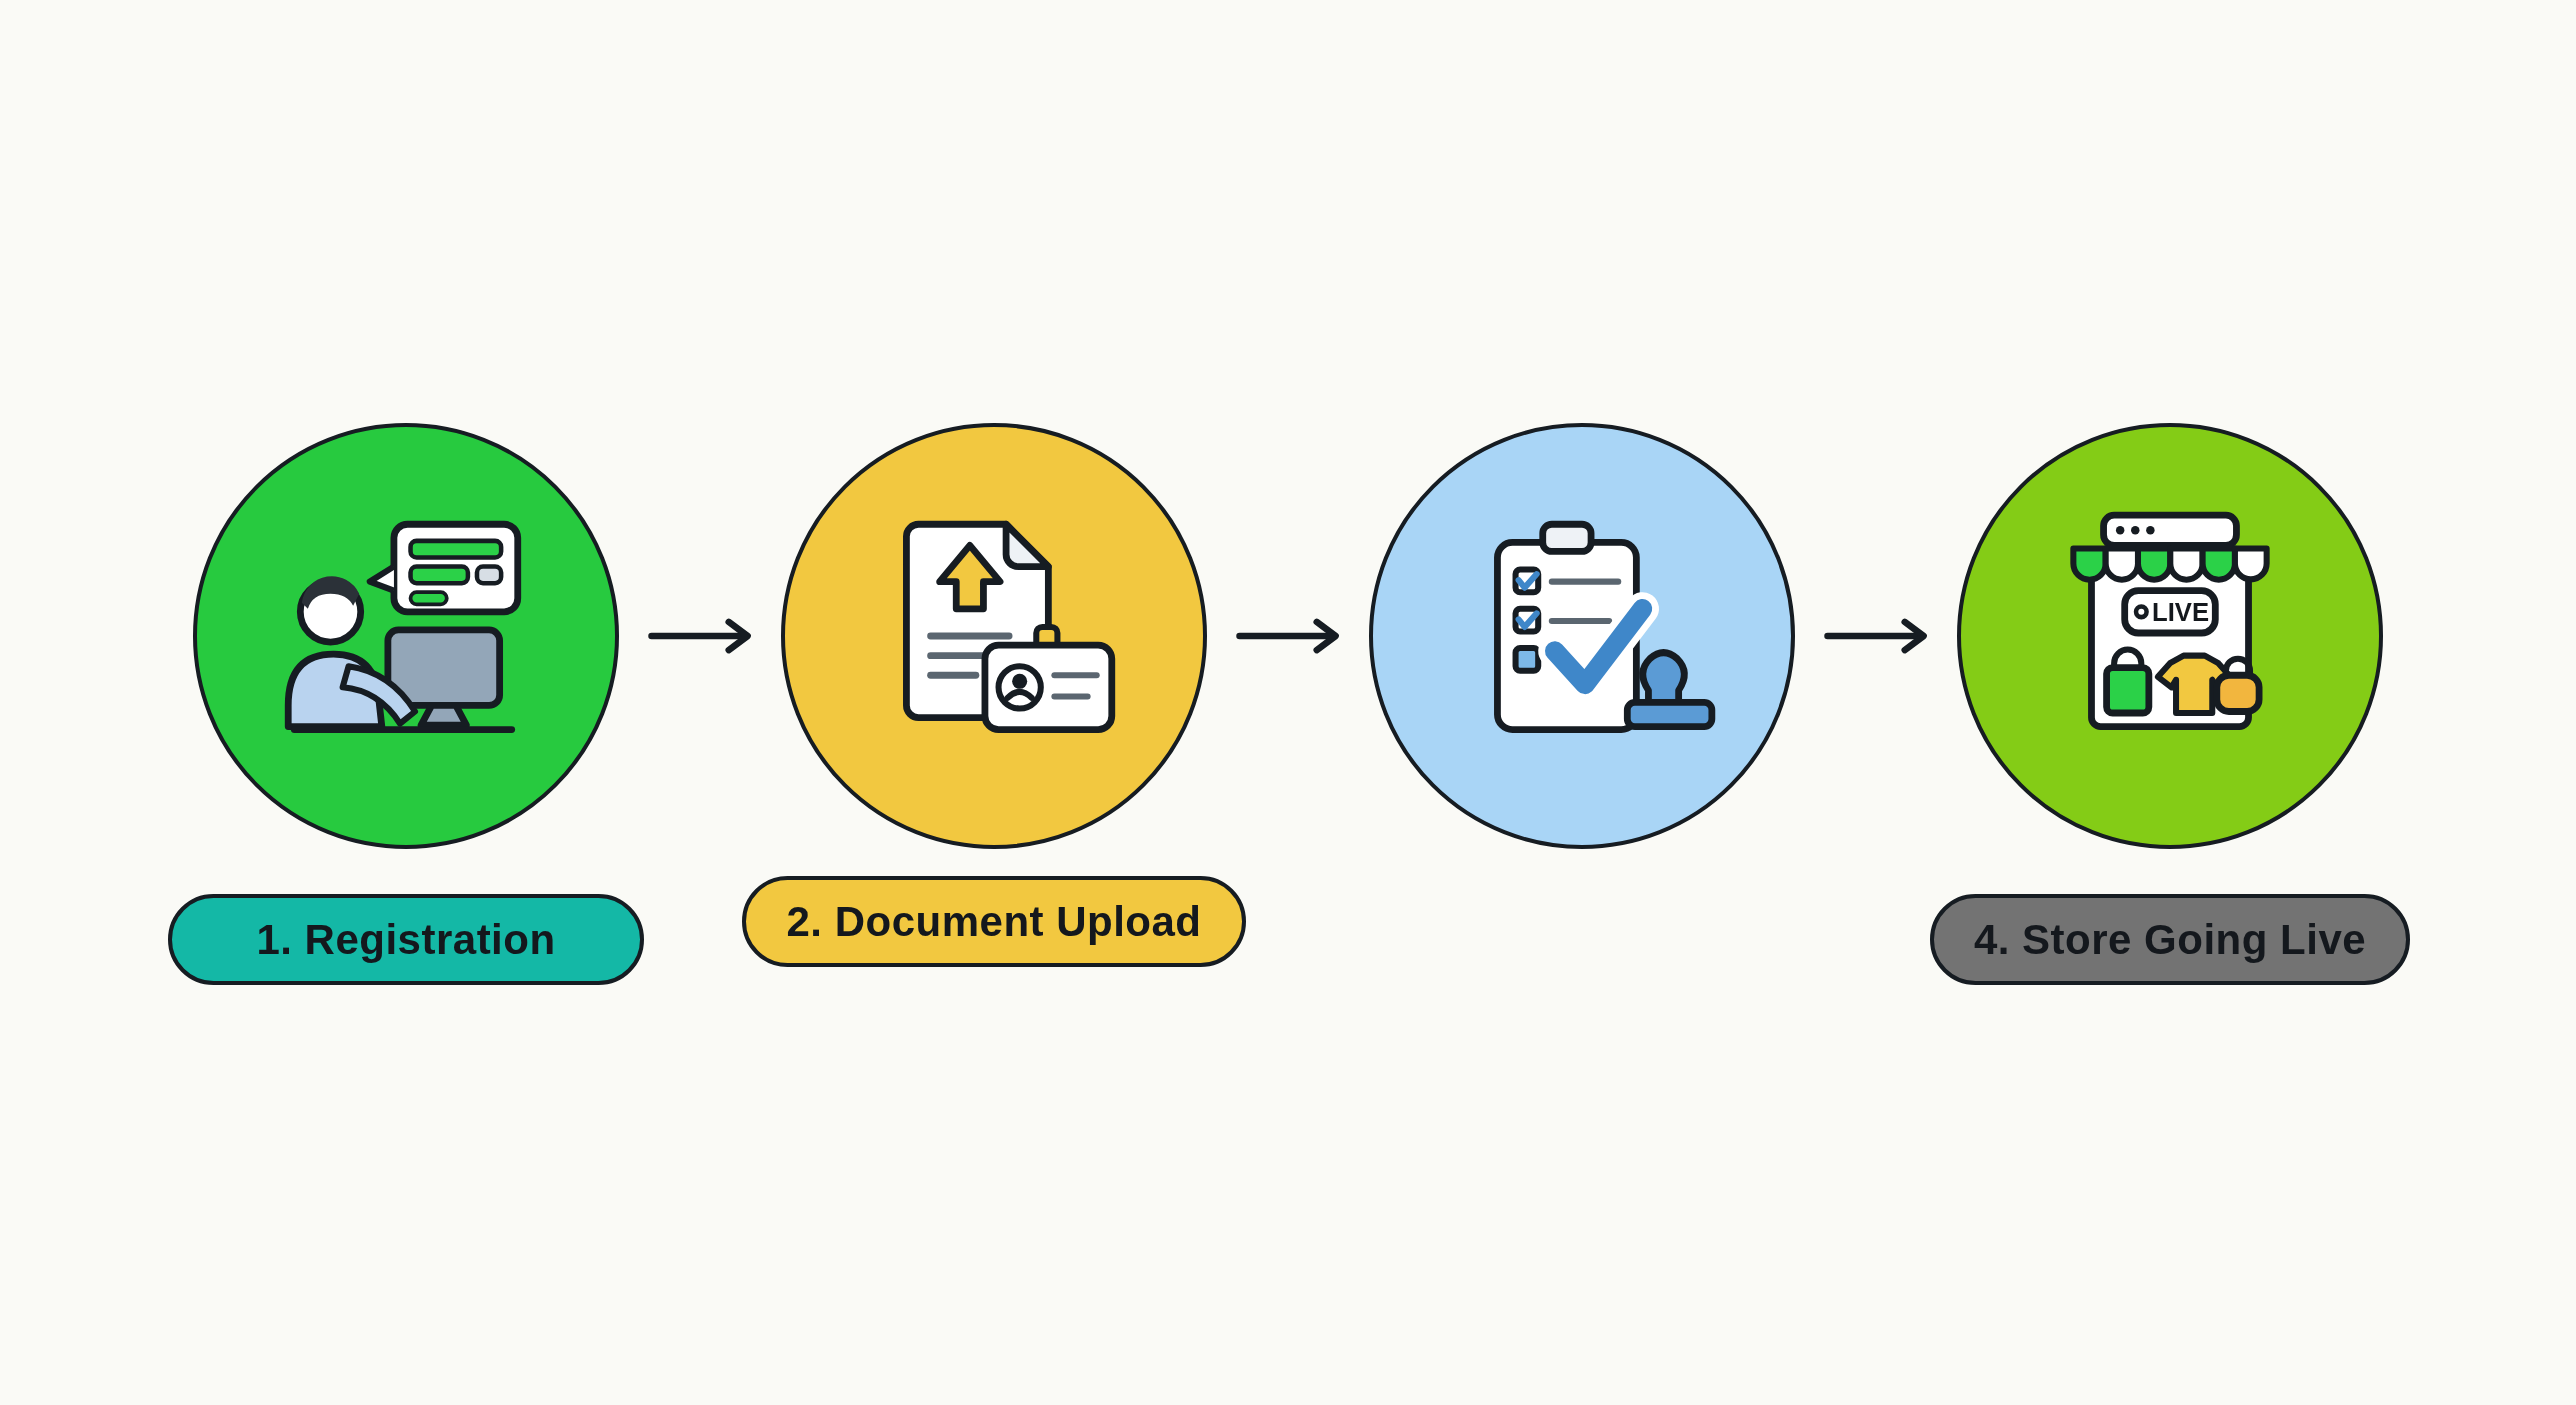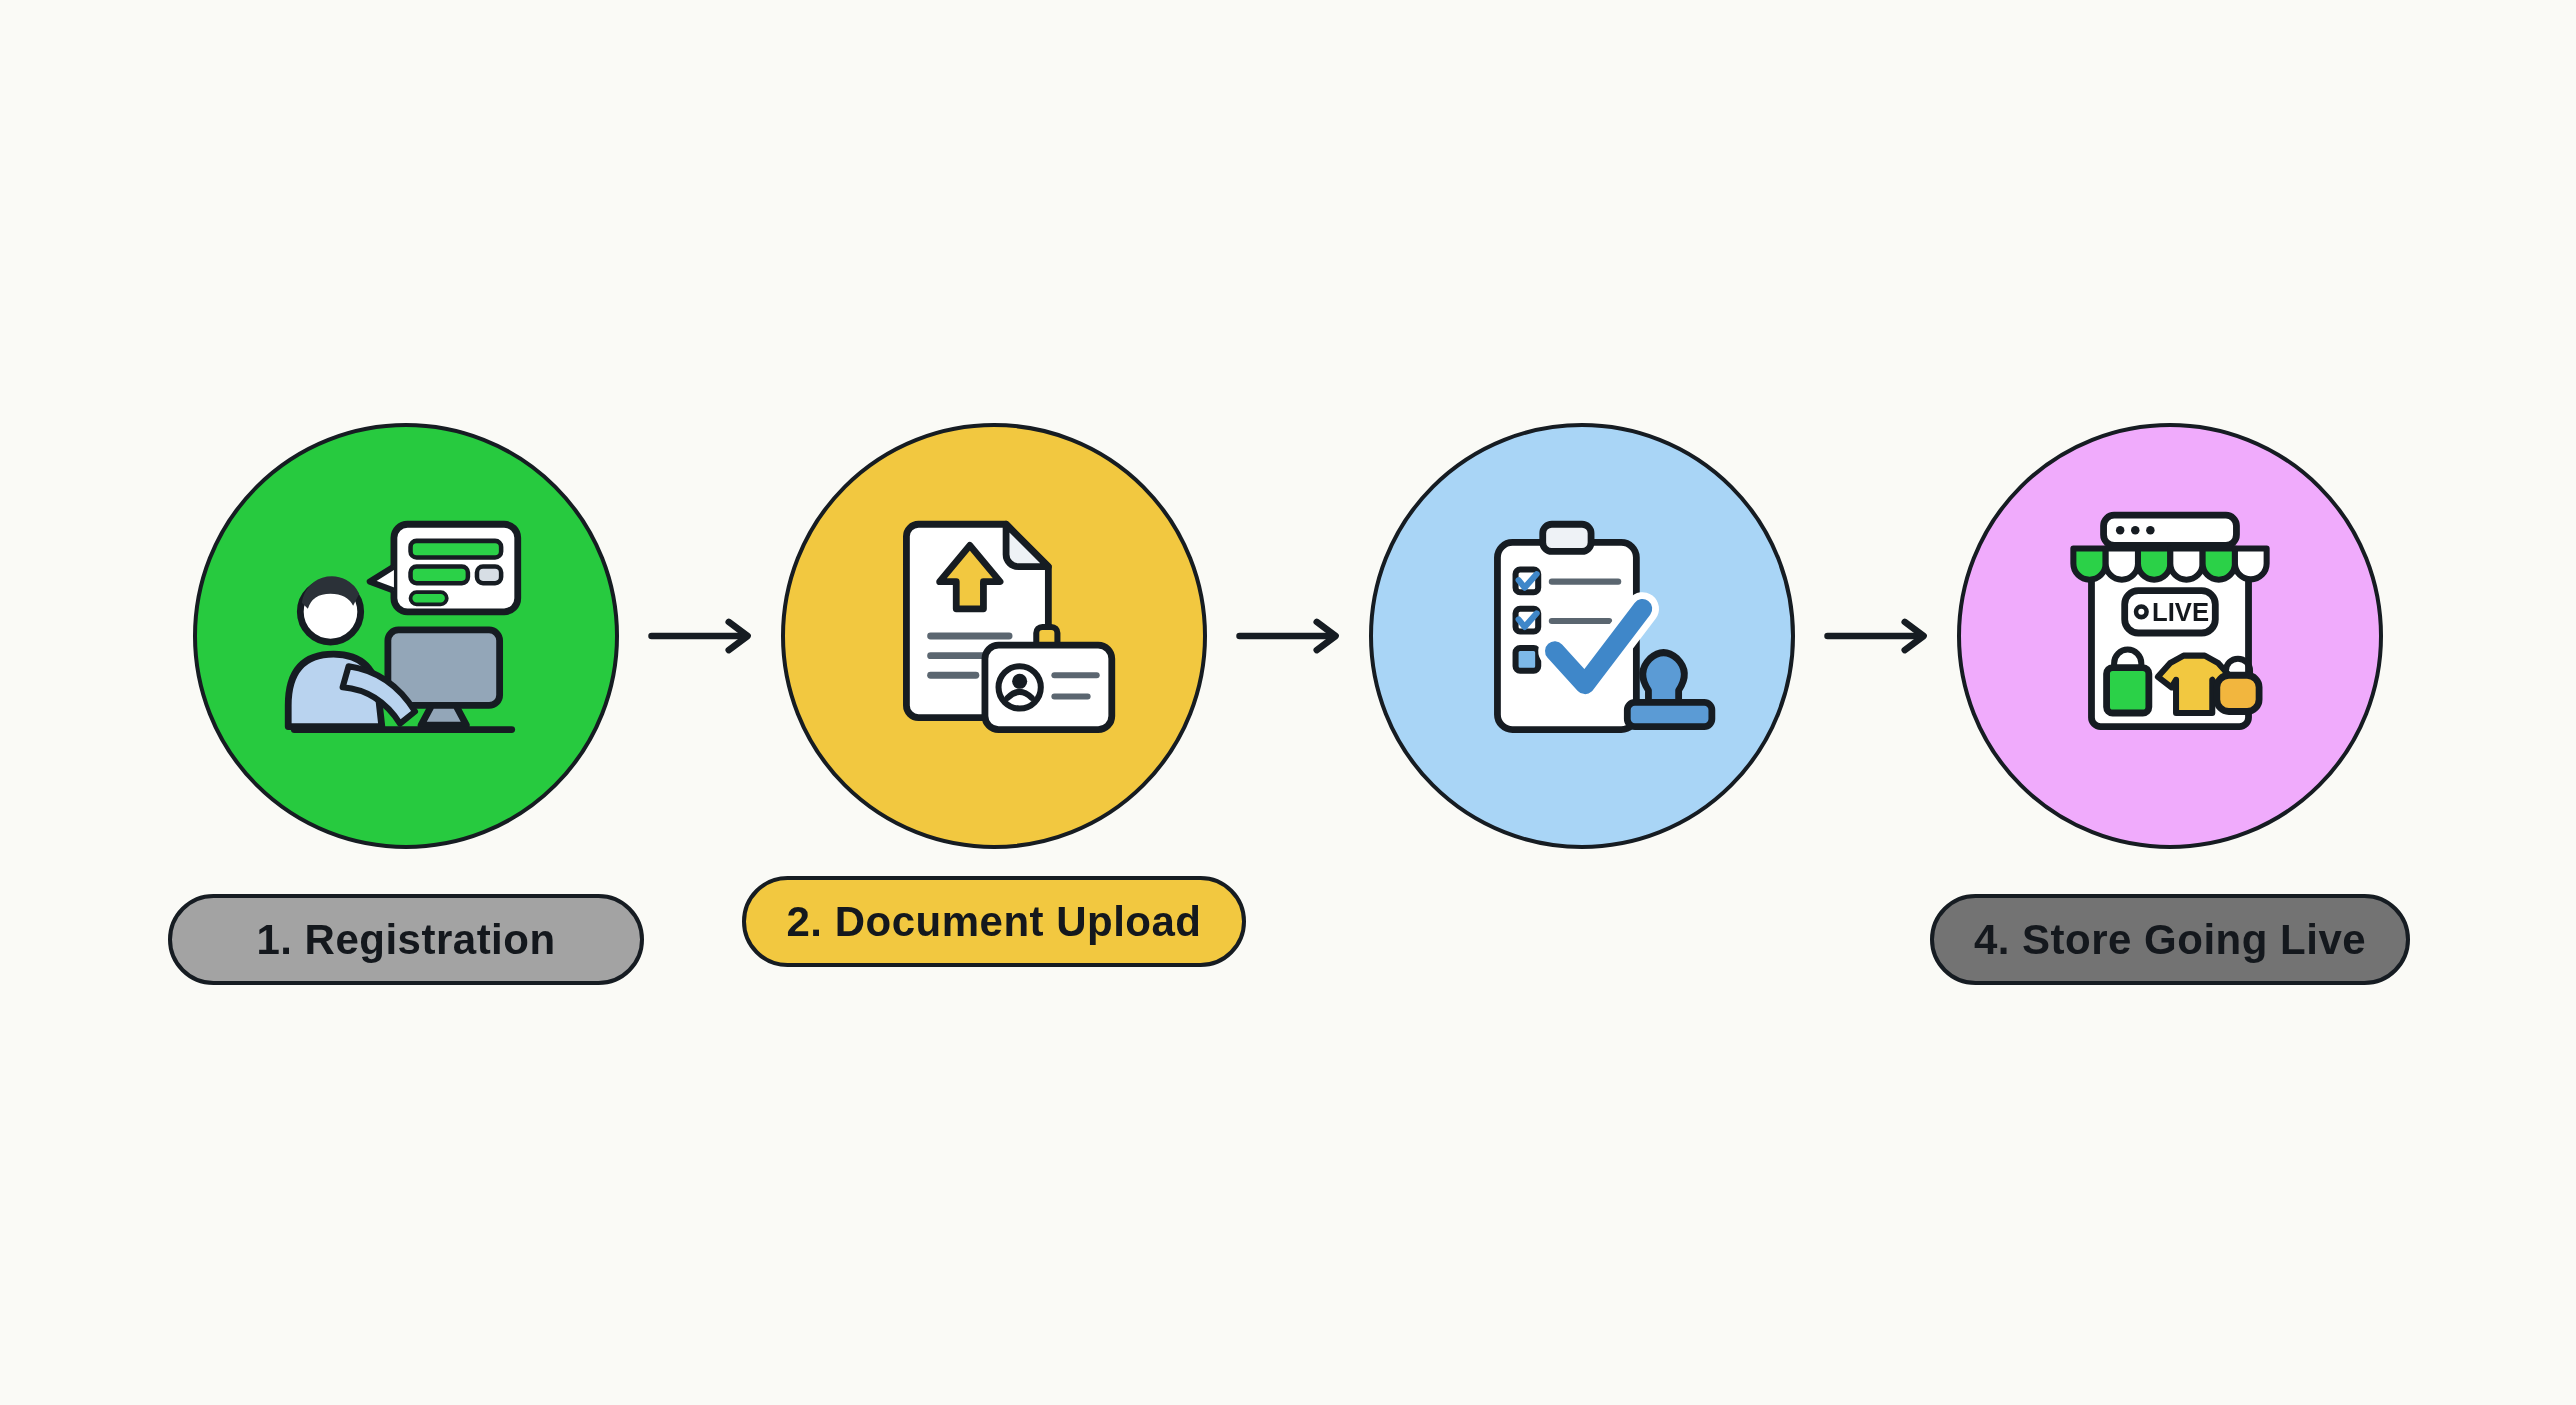--- a/index.html
+++ b/index.html
@@ -36,21 +36,21 @@
     border-radius: 50%;
     border: 4.6px solid #161c22;
     box-sizing: border-box;
     display: flex;
     align-items: center;
     justify-content: center;
   }
   .step-1 .circle { background: #27ca3f; }
   .step-2 .circle { background: #f2c840; }
   .step-3 .circle { background: #a9d5f6; }
-  .step-4 .circle { background: #f0abfc; }
+  .step-4 .circle { background: #84cc16; }
   .circle svg {
     width: 302px;
     height: 302px;
     display: block;
   }
   .pill {
     margin-top: 45px;
     height: 91px;
     min-width: 476px;
     box-sizing: border-box;
@@ -59,21 +59,21 @@
     display: flex;
     align-items: center;
     justify-content: center;
     padding: 0 40px;
     white-space: nowrap;
     font-size: 42px;
     font-weight: 700;
     color: #14181d;
     letter-spacing: 0.5px;
   }
-  .step-1 .pill { background: #a3a3a3; }
+  .step-1 .pill { background: #14b8a6; }
   .step-2 .pill { background: #f2c840; margin-top: 27px; }
   .step-3 .pill { background: #a9d5f6; }
   .step-4 .pill { background: #737373; }
   .arrow-cell {
     width: 162px;
     height: 426px;
     flex: 0 0 auto;
     display: flex;
     align-items: center;
     justify-content: center;

